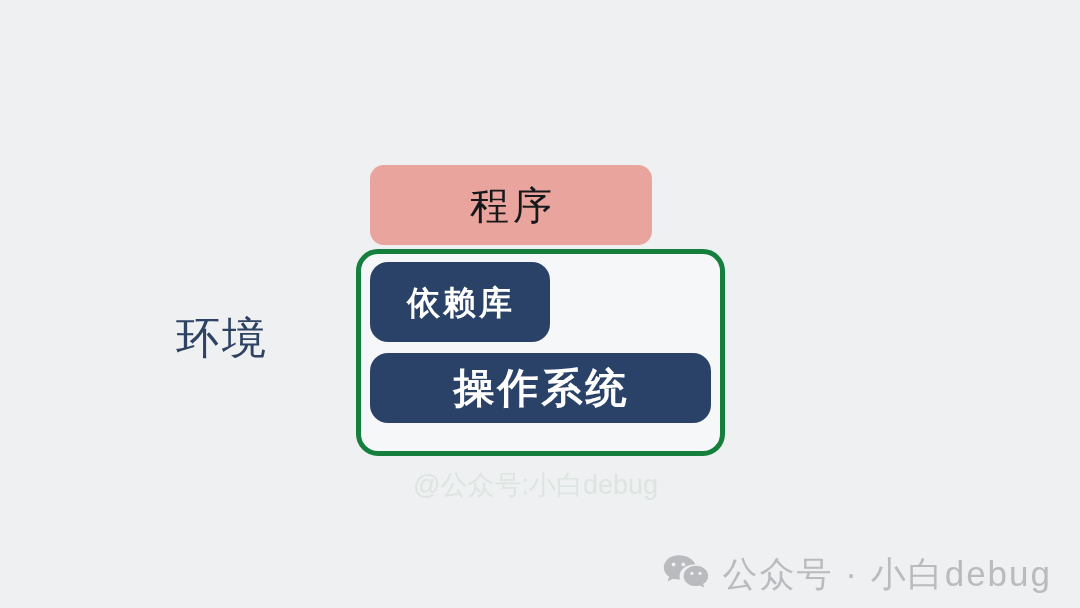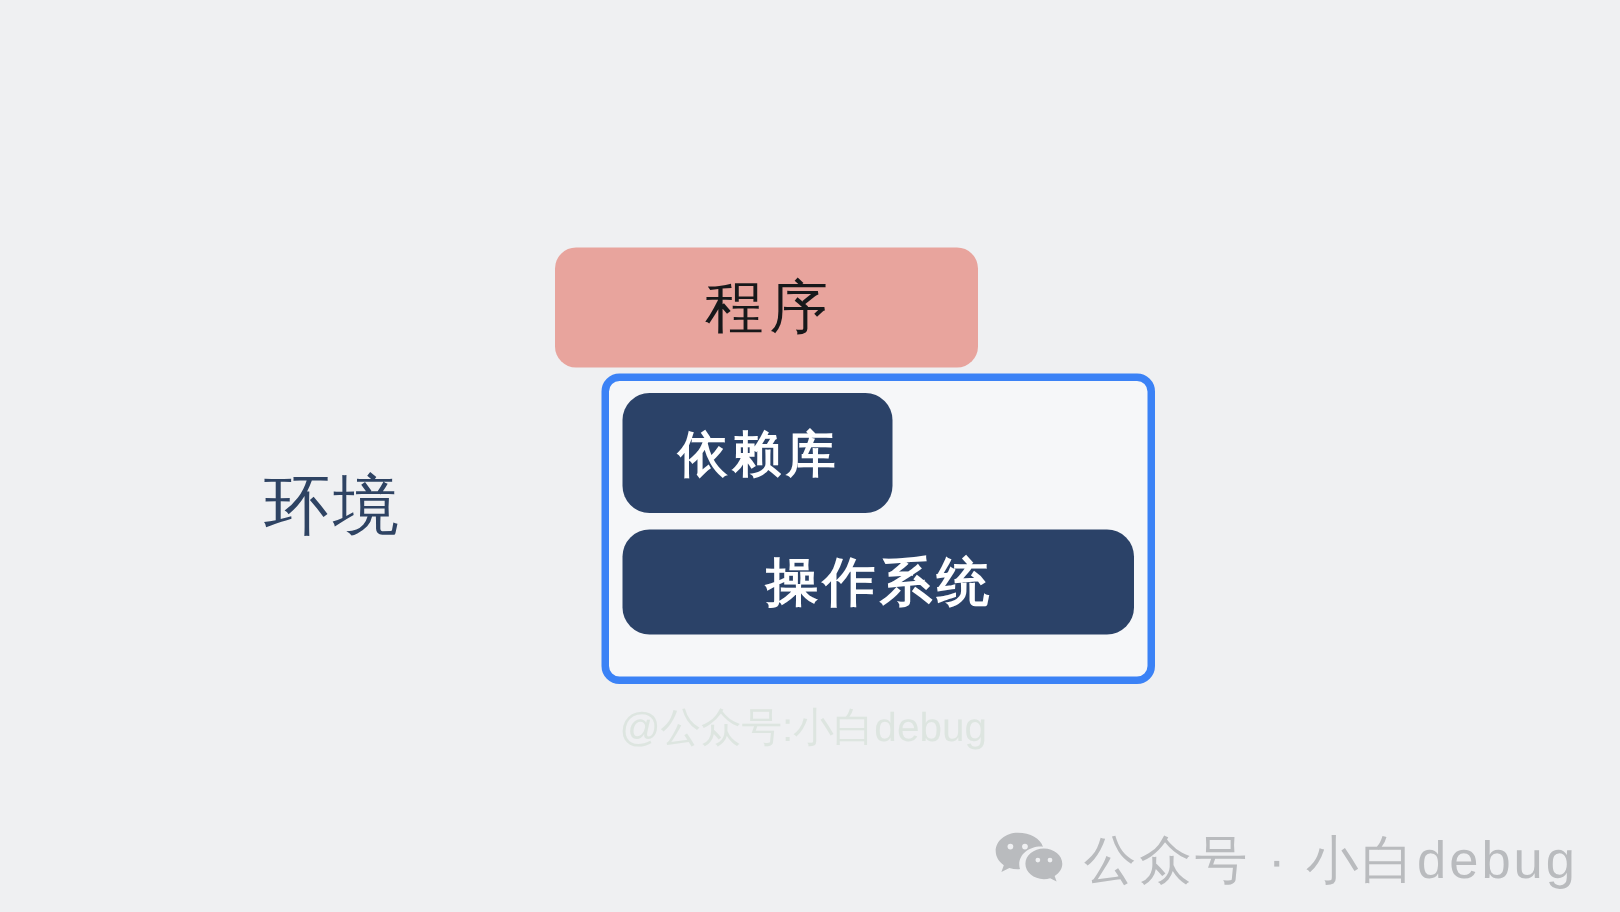--- a/index.html
+++ b/index.html
@@ -57,28 +57,27 @@
   }
 
   
   .env-container {
     position: absolute;
     left: 356px;
     top: 249px;
     width: 369px;
     height: 207px;
     box-sizing: border-box;
-    border: 5px solid #3b82f6;
-    border-radius: 12px;
+    border: 5px solid #15803d;
+    border-radius: 22px;
     background: #f6f7f9;
     padding: 8px 9px 9px 9px;
     display: flex;
     flex-direction: column;
     gap: 11px;
-    margin-left: 45px;
   }
   .env-row {
     display: flex;
     gap: 12px;
     flex: 0 0 auto;
   }
   .env-row.row-top { height: 80px; }
   .env-row.row-bottom { height: 70px; }
 
   .stack-box {
@@ -94,21 +93,21 @@
     font-weight: bold;
     color: #ffffff;
     letter-spacing: 3px;
     line-height: 1;
     white-space: nowrap;
     transform: translateX(1px);
   }
   .box-deps { width: 180px; height: 100%; }
   .box-config { flex: 1; height: 100%; }
   .box-os { width: 100%; height: 100%; }
-  .box-os .stack-label { font-size: 35px; }
+  .box-os .stack-label { font-size: 41px; }
 
   
   .watermark {
     position: absolute;
     left: 413px;
     top: 472px;
     font-size: 27px;
     color: #dde5e0;
     letter-spacing: 0px;
     line-height: 1;

